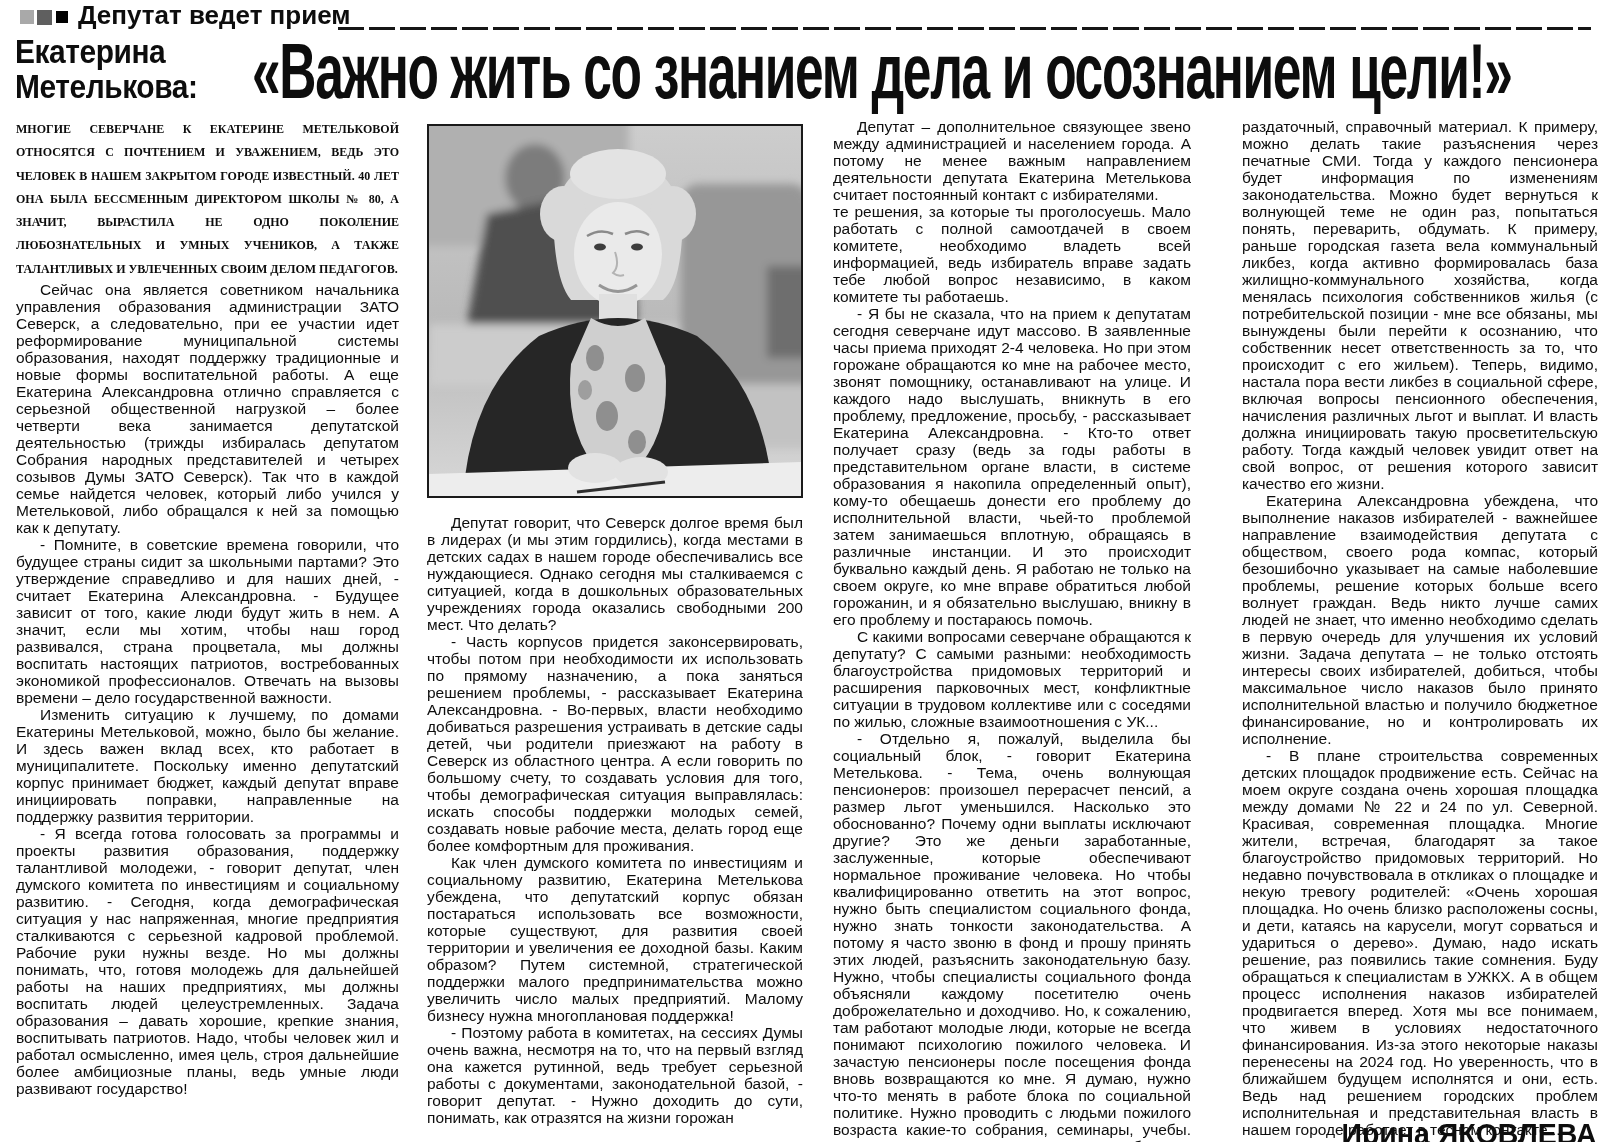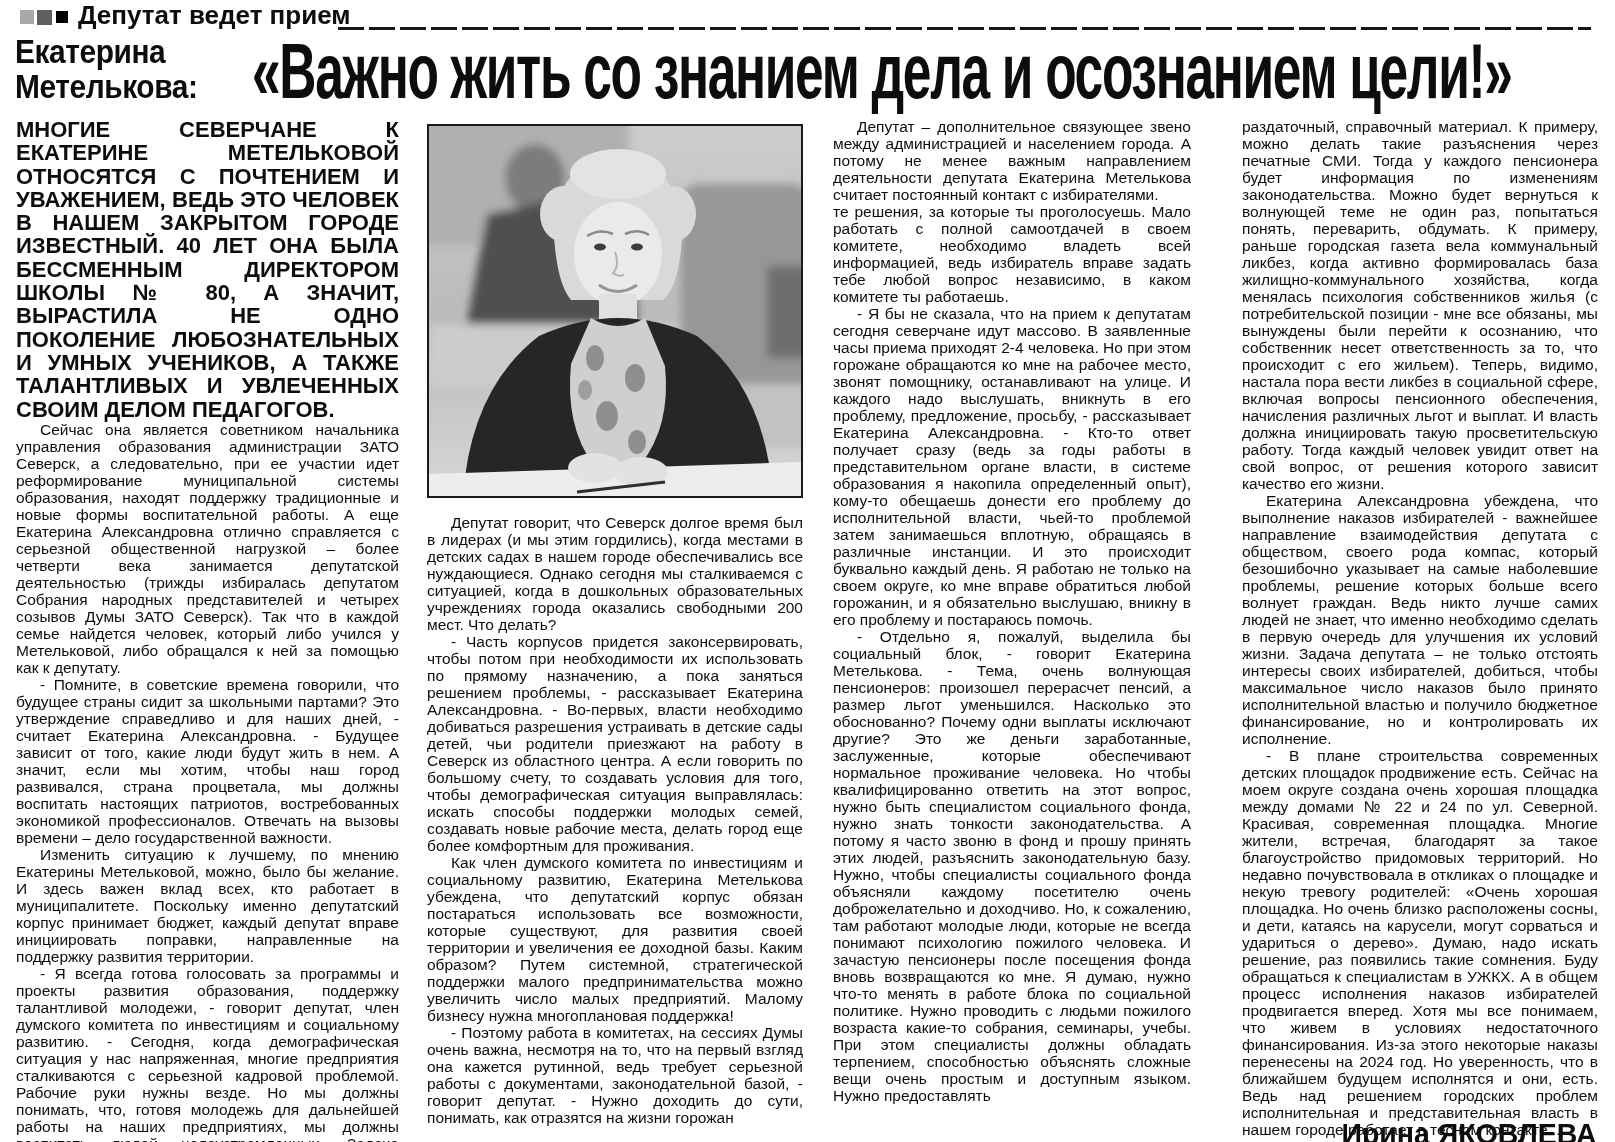--- a/index.html
+++ b/index.html
@@ -22,21 +22,21 @@
         letter-spacing:-2px;white-space:nowrap;transform:scaleX(.66);transform-origin:0 0;}
 
   
   .col{position:absolute;top:118px;height:1026px;text-align:justify;
        font-size:15.5px;line-height:17px;overflow:hidden;}
   .col1{left:16px;width:383px;}
   .col2{left:427px;width:376px;}
   .col3{left:833px;width:358px;}
   .col4{left:1242px;width:356px;}
   .para{margin:0;text-indent:24px;hyphens:auto;-webkit-hyphens:auto;}
-  .para.lead{text-indent:0;font-weight:700;font-size:22px;line-height:23.3px;}
+  .para.lead{text-indent:0;font-weight:700;font-size:12px;line-height:23.3px;font-family:Liberation Serif, serif;}
   .para.cont{text-indent:0;}
 
   
   .photo{margin:6px 0 16px 0;width:376px;height:374px;box-sizing:border-box;
          border:2px solid #1a1a1a;background:#c9c9c9;}
   .photo svg{display:block;width:100%;height:100%;}
 
   
   .byline{position:absolute;right:2px;bottom:2px;font-size:30px;font-weight:800;
           white-space:nowrap;transform:scaleX(.95);transform-origin:100% 50%;}
@@ -60,21 +60,21 @@
     <div>Екатерина</div>
     <div>Метелькова:</div>
   </div>
   <h1 class="headline">«Важно жить со знанием дела и осознанием цели!»</h1>
 
   
   <section class="col col1">
       <p class="para lead">МНОГИЕ СЕВЕРЧАНЕ К ЕКАТЕРИНЕ МЕТЕЛЬКОВОЙ ОТНОСЯТСЯ С ПОЧТЕНИЕМ И УВАЖЕНИЕМ, ВЕДЬ ЭТО ЧЕЛОВЕК В НАШЕМ ЗАКРЫТОМ ГОРОДЕ ИЗВЕСТНЫЙ. 40 ЛЕТ ОНА БЫЛА БЕССМЕННЫМ ДИРЕКТОРОМ ШКОЛЫ № 80, А ЗНАЧИТ, ВЫРАСТИЛА НЕ ОДНО ПОКОЛЕНИЕ ЛЮБОЗНАТЕЛЬНЫХ И УМНЫХ УЧЕНИКОВ, А ТАКЖЕ ТАЛАНТЛИВЫХ И УВЛЕЧЕННЫХ СВОИМ ДЕЛОМ ПЕДАГОГОВ.</p>
       <p class="para">Сейчас она является советником начальника управления образования администрации ЗАТО Северск, а следовательно, при ее участии идет реформирование муниципальной системы образования, находят поддержку традиционные и новые формы воспитательной работы. А еще Екатерина Александровна отлично справляется с серьезной общественной нагрузкой – более четверти века занимается депутатской деятельностью (трижды избиралась депутатом Собрания народных представителей и четырех созывов Думы ЗАТО Северск). Так что в каждой семье найдется человек, который либо учился у Метельковой, либо обращался к ней за помощью как к депутату.</p>
       <p class="para">- Помните, в советские времена говорили, что будущее страны сидит за школьными партами? Это утверждение справедливо и для наших дней, - считает Екатерина Александровна. - Будущее зависит от того, какие люди будут жить в нем. А значит, если мы хотим, чтобы наш город развивался, страна процветала, мы должны воспитать настоящих патриотов, востребованных экономикой профессионалов. Отвечать на вызовы времени – дело государственной важности.</p>
-      <p class="para">Изменить ситуацию к лучшему, по мнению Екатерины Метельковой, можно, было бы желание. И здесь важен вклад всех, кто работает в муниципалитете. Поскольку именно депутатский корпус принимает бюджет, каждый депутат вправе инициировать поправки, направленные на поддержку развития территории.</p>
+      <p class="para">Изменить ситуацию к лучшему, по домами Екатерины Метельковой, можно, было бы желание. И здесь важен вклад всех, кто работает в муниципалитете. Поскольку именно депутатский корпус принимает бюджет, каждый депутат вправе инициировать поправки, направленные на поддержку развития территории.</p>
       <p class="para">- Я всегда готова голосовать за программы и проекты развития образования, поддержку талантливой молодежи, - говорит депутат, член думского комитета по инвестициям и социальному развитию. - Сегодня, когда демографическая ситуация у нас напряженная, многие предприятия сталкиваются с серьезной кадровой проблемой. Рабочие руки нужны везде. Но мы должны понимать, что, готовя молодежь для дальнейшей работы на наших предприятиях, мы должны воспитать людей целеустремленных. Задача образования – давать хорошие, крепкие знания, воспитывать патриотов. Надо, чтобы человек жил и работал осмысленно, имея цель, строя дальнейшие более амбициозные планы, ведь умные люди развивают государство!</p>
     </section>
 
   
   <section class="col col2">
     <figure class="photo">
       <svg viewBox="0 0 372 370" preserveAspectRatio="none">
         <defs>
           <linearGradient id="bgg" x1="0" y1="0" x2="0" y2="1">
             <stop offset="0" stop-color="#cdcdcd"></stop>
@@ -128,20 +128,21 @@
         <p class="para">Как член думского комитета по инвестициям и социальному развитию, Екатерина Метелькова убеждена, что депутатский корпус обязан постараться использовать все возможности, которые существуют, для развития своей территории и увеличения ее доходной базы. Каким образом? Путем системной, стратегической поддержки малого предпринимательства можно увеличить число малых предприятий. Малому бизнесу нужна многоплановая поддержка!</p>
         <p class="para">- Поэтому работа в комитетах, на сессиях Думы очень важна, несмотря на то, что на первый взгляд она кажется рутинной, ведь требует серьезной работы с документами, законодательной базой, - говорит депутат. - Нужно доходить до сути, понимать, как отразятся на жизни горожан</p>
       </div>
   </section>
 
   
   <section class="col col3">
       <p class="para">Депутат – дополнительное связующее звено между администрацией и населением города. А потому не менее важным направлением деятельности депутата Екатерина Метелькова считает постоянный контакт с избирателями.</p>
       <p class="para cont">те решения, за которые ты проголосуешь. Мало работать с полной самоотдачей в своем комитете, необходимо владеть всей информацией, ведь избиратель вправе задать тебе любой вопрос независимо, в каком комитете ты работаешь.</p>
       <p class="para">- Я бы не сказала, что на прием к депутатам сегодня северчане идут массово. В заявленные часы приема приходят 2-4 человека. Но при этом горожане обращаются ко мне на рабочее место, звонят помощнику, останавливают на улице. И каждого надо выслушать, вникнуть в его проблему, предложение, просьбу, - рассказывает Екатерина Александровна. - Кто-то ответ получает сразу (ведь за годы работы в представительном органе власти, в системе образования я накопила определенный опыт), кому-то обещаешь донести его проблему до исполнительной власти, чьей-то проблемой затем занимаешься вплотную, обращаясь в различные инстанции. И это происходит буквально каждый день. Я работаю не только на своем округе, ко мне вправе обратиться любой горожанин, и я обязательно выслушаю, вникну в его проблему и постараюсь помочь.</p>
+      <p class="para">С какими вопросами северчане обращаются к депутату? С самыми разными: необходимость благоустройства придомовых территорий и расширения парковочных мест, конфликтные ситуации в трудовом коллективе или с соседями по жилью, сложные взаимоотношения с УК...</p>
       <p class="para">- Отдельно я, пожалуй, выделила бы социальный блок, - говорит Екатерина Метелькова. - Тема, очень волнующая пенсионеров: произошел перерасчет пенсий, а размер льгот уменьшился. Насколько это обоснованно? Почему одни выплаты исключают другие? Это же деньги заработанные, заслуженные, которые обеспечивают нормальное проживание человека. Но чтобы квалифицированно ответить на этот вопрос, нужно быть специалистом социального фонда, нужно знать тонкости законодательства. А потому я часто звоню в фонд и прошу принять этих людей, разъяснить законодательную базу. Нужно, чтобы специалисты социального фонда объясняли каждому посетителю очень доброжелательно и доходчиво. Но, к сожалению, там работают молодые люди, которые не всегда понимают психологию пожилого человека. И зачастую пенсионеры после посещения фонда вновь возвращаются ко мне. Я думаю, нужно что-то менять в работе блока по социальной политике. Нужно проводить с людьми пожилого возраста какие-то собрания, семинары, учебы. При этом специалисты должны обладать терпением, способностью объяснять сложные вещи очень простым и доступным языком. Нужно предоставлять</p>
     </section>
 
   
   <section class="col col4">
     <div>
         <p class="para cont">раздаточный, справочный материал. К примеру, можно делать такие разъяснения через печатные СМИ. Тогда у каждого пенсионера будет информация по изменениям законодательства. Можно будет вернуться к волнующей теме не один раз, попытаться понять, переварить, обдумать. К примеру, раньше городская газета вела коммунальный ликбез, когда активно формировалась база жилищно-коммунального хозяйства, когда менялась психология собственников жилья (с потребительской позиции - мне все обязаны, мы вынуждены были перейти к осознанию, что собственник несет ответственность за то, что происходит с его жильем). Теперь, видимо, настала пора вести ликбез в социальной сфере, включая вопросы пенсионного обеспечения, начисления различных льгот и выплат. И власть должна инициировать такую просветительскую работу. Тогда каждый человек увидит ответ на свой вопрос, от решения которого зависит качество его жизни.</p>
         <p class="para">Екатерина Александровна убеждена, что выполнение наказов избирателей - важнейшее направление взаимодействия депутата с обществом, своего рода компас, который безошибочно указывает на самые наболевшие проблемы, решение которых больше всего волнует граждан. Ведь никто лучше самих людей не знает, что именно необходимо сделать в первую очередь для улучшения их условий жизни. Задача депутата – не только отстоять интересы своих избирателей, добиться, чтобы максимальное число наказов было принято исполнительной властью и получило бюджетное финансирование, но и контролировать их исполнение.</p>
         <p class="para">- В плане строительства современных детских площадок продвижение есть. Сейчас на моем округе создана очень хорошая площадка между домами № 22 и 24 по ул. Северной. Красивая, современная площадка. Многие жители, встречая, благодарят за такое благоустройство придомовых территорий. Но недавно почувствовала в откликах о площадке и некую тревогу родителей: «Очень хорошая площадка. Но очень близко расположены сосны, и дети, катаясь на карусели, могут сорваться и удариться о дерево». Думаю, надо искать решение, раз появились такие сомнения. Буду обращаться к специалистам в УЖКХ. А в общем процесс исполнения наказов избирателей продвигается вперед. Хотя мы все понимаем, что живем в условиях недостаточного финансирования. Из-за этого некоторые наказы перенесены на 2024 год. Но уверенность, что в ближайшем будущем исполнятся и они, есть. Ведь над решением городских проблем исполнительная и представительная власть в нашем городе работает в тесном контакте...</p>
       </div>

